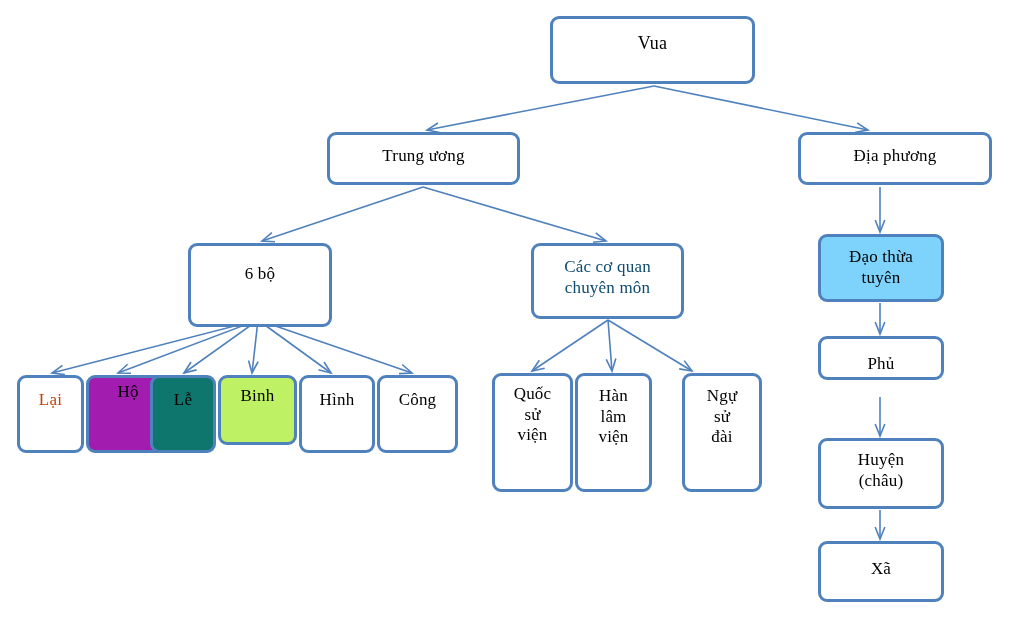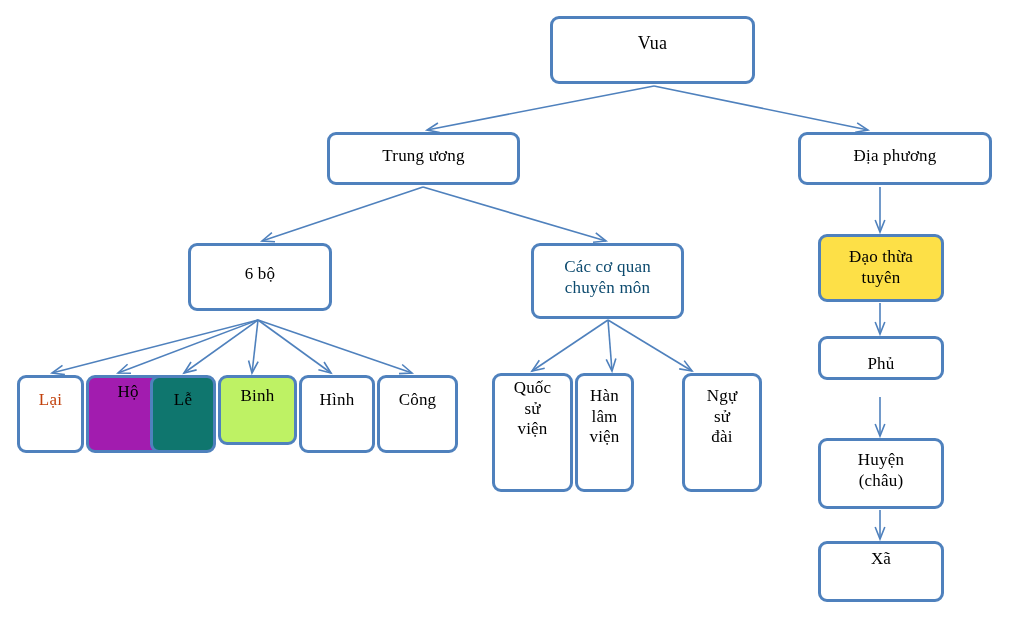--- a/index.html
+++ b/index.html
@@ -122,65 +122,65 @@
     </svg>
 <div class="node f18" style="left: 550px; top: 16px; width: 205px; height: 68px; padding-top: 14px; border-color: rgb(79, 129, 189); background: rgb(255, 255, 255); color: rgb(0, 0, 0);">
       <span class="label">Vua</span>
     </div>
     <div class="node f17" style="left: 327px; top: 132px; width: 193px; height: 53px; padding-top: 11px; border-color: rgb(79, 129, 189); background: rgb(255, 255, 255); color: rgb(0, 0, 0);">
       <span class="label">Trung ương</span>
     </div>
     <div class="node f17" style="left: 774px; top: 132px; width: 194px; height: 53px; padding-top: 11px; border-color: rgb(79, 129, 189); background: rgb(255, 255, 255); color: rgb(0, 0, 0); margin-left: 24px;">
       <span class="label">Địa phương</span>
     </div>
-    <div class="node f17" style="left: 188px; top: 243px; width: 144px; height: 68px; padding-top: 18px; border-color: rgb(79, 129, 189); background: rgb(255, 255, 255); color: rgb(0, 0, 0);">
+    <div class="node f17" style="left: 188px; top: 243px; width: 144px; height: 84px; padding-top: 18px; border-color: rgb(79, 129, 189); background: rgb(255, 255, 255); color: rgb(0, 0, 0);">
       <span class="label">6 bộ</span>
     </div>
     <div class="node f17" style="left: 531px; top: 243px; width: 153px; height: 76px; padding-top: 11px; border-color: rgb(79, 129, 189); background: rgb(255, 255, 255); color: #0c4a6e;">
       <span class="label">Các cơ quan
 chuyên môn</span>
     </div>
-    <div class="node f17" style="left: 818px; top: 234px; width: 126px; height: 68px; padding-top: 10px; border-color: rgb(79, 129, 189); background: #fde047; color: rgb(0, 0, 0);">
+    <div class="node f17" style="left: 818px; top: 234px; width: 126px; height: 68px; padding-top: 10px; border-color: rgb(79, 129, 189); background: #7dd3fc; color: rgb(0, 0, 0);">
       <span class="label">Đạo thừa
 tuyên</span>
     </div>
     <div class="node f17" style="left: 818px; top: 336px; width: 126px; height: 44px; padding-top: 15px; border-color: rgb(79, 129, 189); background: rgb(255, 255, 255); color: rgb(0, 0, 0);">
       <span class="label">Phủ</span>
     </div>
     <div class="node f17" style="left: 818px; top: 438px; width: 126px; height: 71px; border-color: rgb(79, 129, 189); background: rgb(255, 255, 255); color: rgb(0, 0, 0);">
       <span class="label">Huyện
 (châu)</span>
     </div>
-    <div class="node f17" style="left: 818px; top: 541px; width: 126px; height: 61px; padding-top: 5px; border-color: rgb(79, 129, 189); background: rgb(255, 255, 255); color: rgb(0, 0, 0);">
+    <div class="node f17" style="left: 818px; top: 541px; width: 126px; height: 61px; padding-top: 15px; border-color: rgb(79, 129, 189); background: rgb(255, 255, 255); color: rgb(0, 0, 0);">
       <span class="label">Xã</span>
     </div>
     <div class="node f17" style="left: 17px; top: 375px; width: 67px; height: 78px; padding-top: 12px; border-color: rgb(79, 129, 189); background: rgb(255, 255, 255); color: #c2410c;">
       <span class="label">Lại</span>
     </div>
     <div class="node f17" style="left: 86px; top: 375px; width: 84px; height: 78px; padding-top: 4px; border-color: rgb(79, 129, 189); background: #a21caf; color: rgb(0, 0, 0);">
       <span class="label">Hộ</span>
     </div>
     <div class="node f17" style="left: 150px; top: 375px; width: 66px; height: 78px; padding-top: 12px; border-color: rgb(79, 129, 189); background: #0f766e; color: rgb(0, 0, 0);">
       <span class="label">Lễ</span>
     </div>
     <div class="node f17" style="left: 218px; top: 375px; width: 79px; height: 70px; padding-top: 8px; border-color: rgb(79, 129, 189); background: #bef264; color: rgb(0, 0, 0);">
       <span class="label">Binh</span>
     </div>
     <div class="node f17" style="left: 377px; top: 375px; width: 81px; height: 78px; padding-top: 12px; border-color: rgb(79, 129, 189); background: rgb(255, 255, 255); color: rgb(0, 0, 0);">
       <span class="label">Công</span>
     </div>
     <div class="node f17" style="left: 299px; top: 375px; width: 76px; height: 78px; padding-top: 12px; border-color: rgb(79, 129, 189); background: rgb(255, 255, 255); color: rgb(0, 0, 0);">
       <span class="label">Hình</span>
     </div>
-    <div class="node f17" style="left: 492px; top: 373px; width: 81px; height: 119px; padding-top: 2px; border-color: rgb(79, 129, 189); background: rgb(255, 255, 255); color: rgb(0, 0, 0);">
+    <div class="node f17" style="left: 492px; top: 373px; width: 81px; height: 119px; padding-top: 8px; border-color: rgb(79, 129, 189); background: rgb(255, 255, 255); color: rgb(0, 0, 0);">
       <span class="label">Quốc
 sử
 viện</span>
     </div>
-    <div class="node f17" style="left: 575px; top: 373px; width: 59px; height: 119px; padding-top: 10px; border-color: rgb(79, 129, 189); background: rgb(255, 255, 255); color: rgb(0, 0, 0);">
+    <div class="node f17" style="left: 575px; top: 373px; width: 77px; height: 119px; padding-top: 10px; border-color: rgb(79, 129, 189); background: rgb(255, 255, 255); color: rgb(0, 0, 0);">
       <span class="label">Hàn
 lâm
 viện</span>
     </div>
     <div class="node f17" style="left: 655px; top: 373px; width: 80px; height: 119px; padding-top: 10px; border-color: rgb(79, 129, 189); background: rgb(255, 255, 255); color: rgb(0, 0, 0); margin-left: 27px;">
       <span class="label">Ngự
 sử
 đài</span>
     </div>
   </div>

